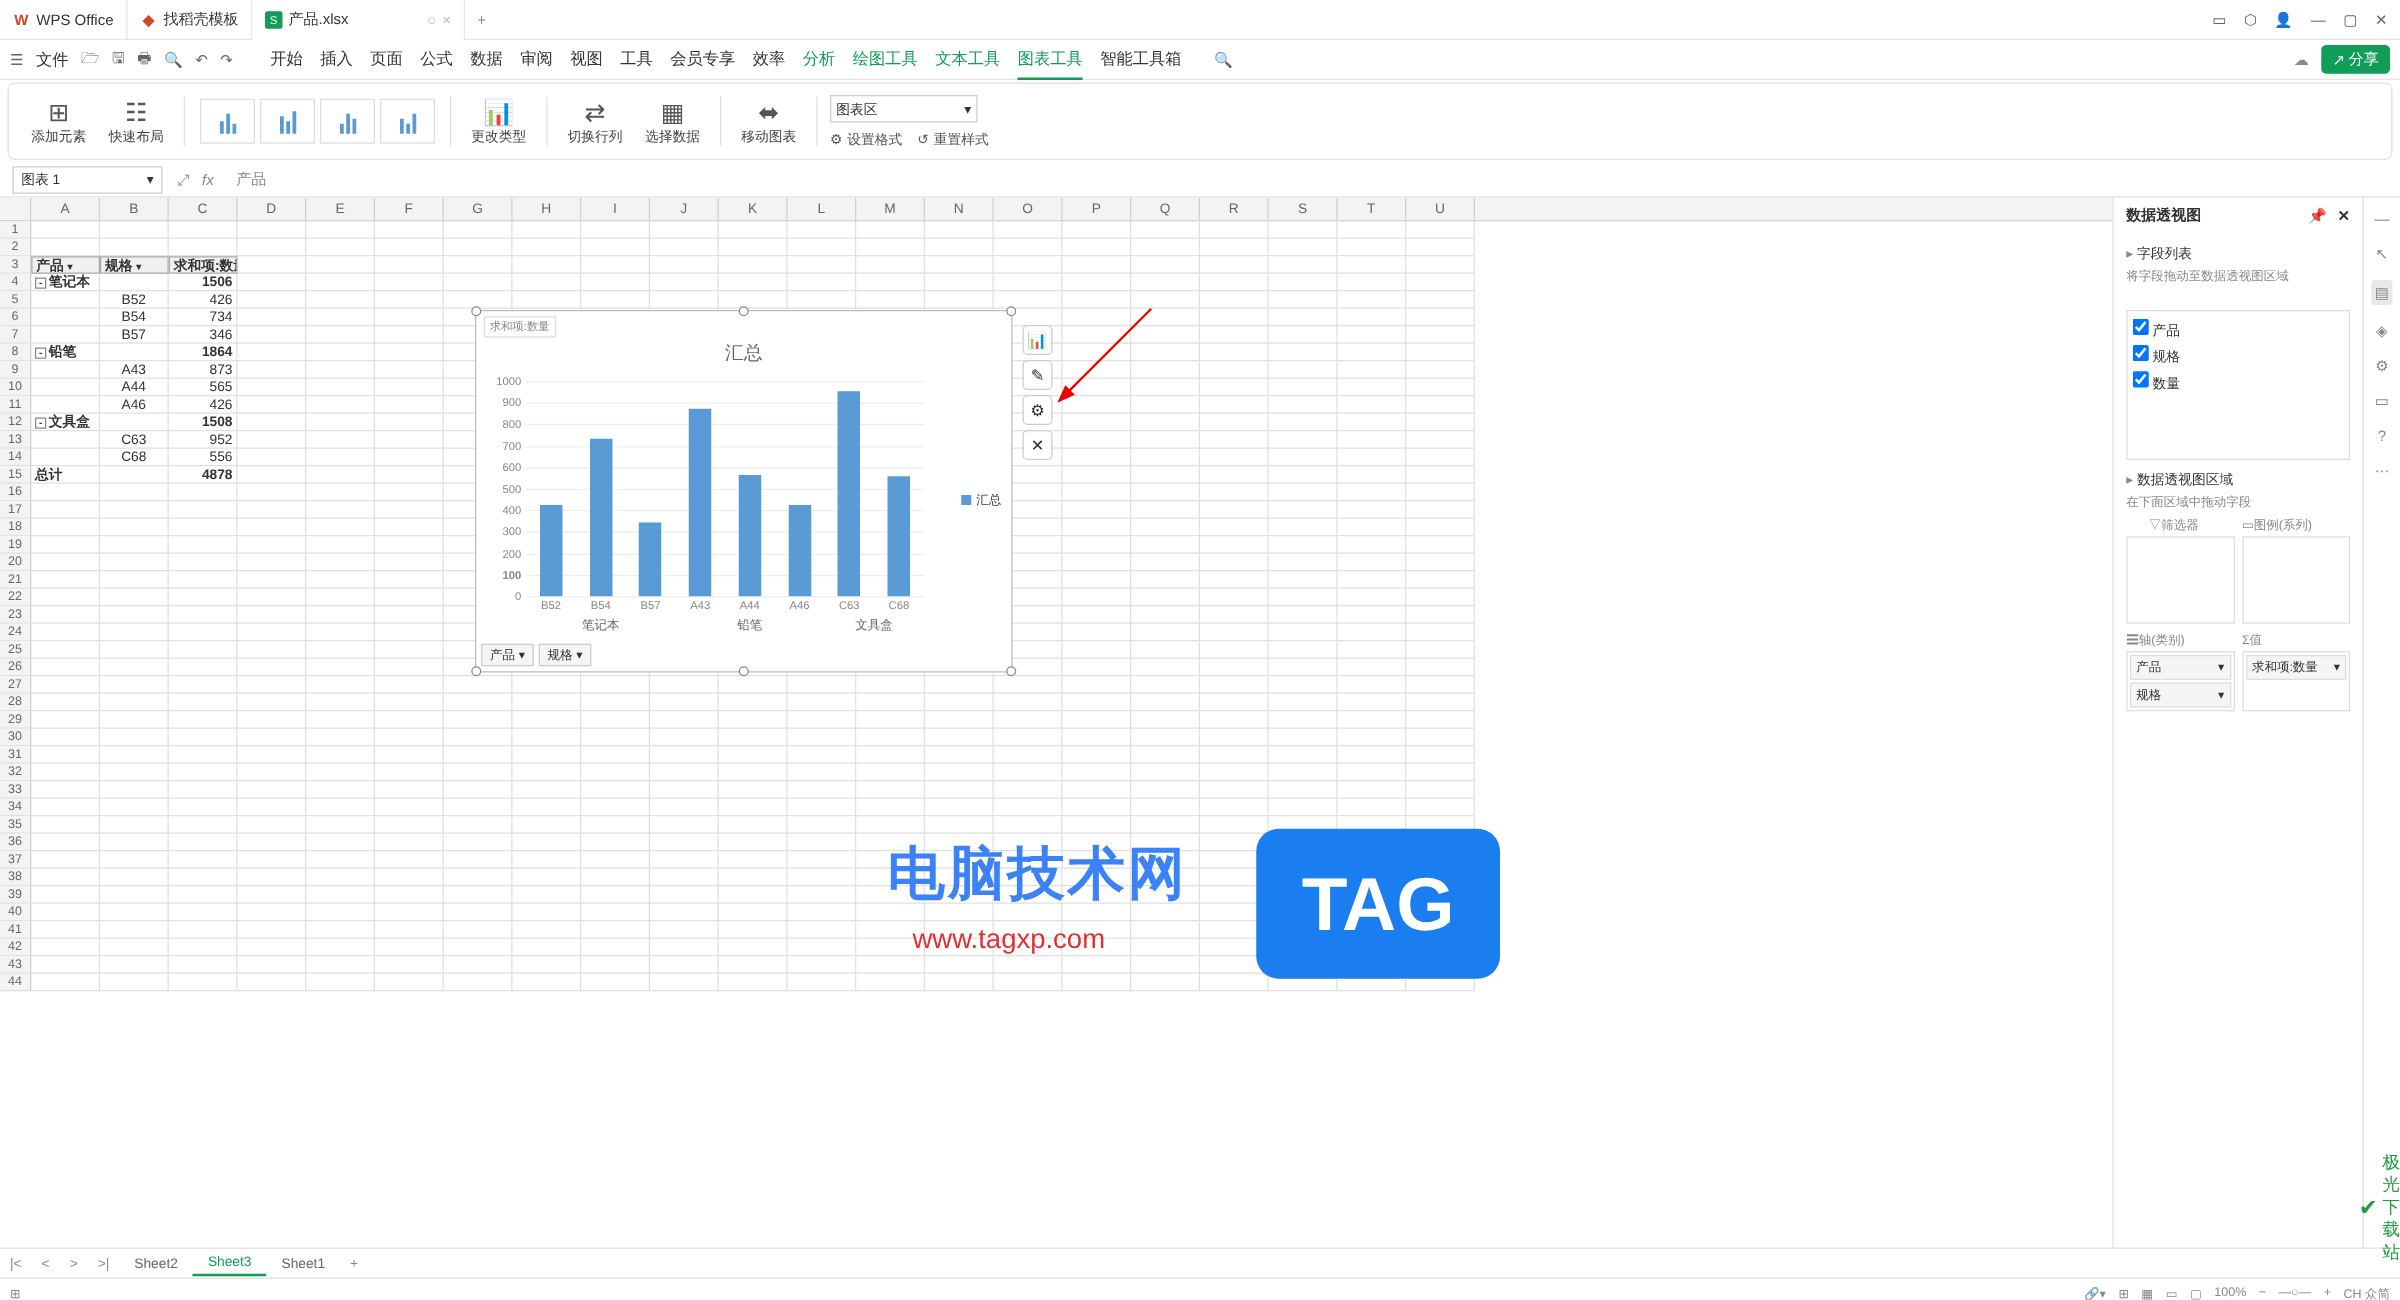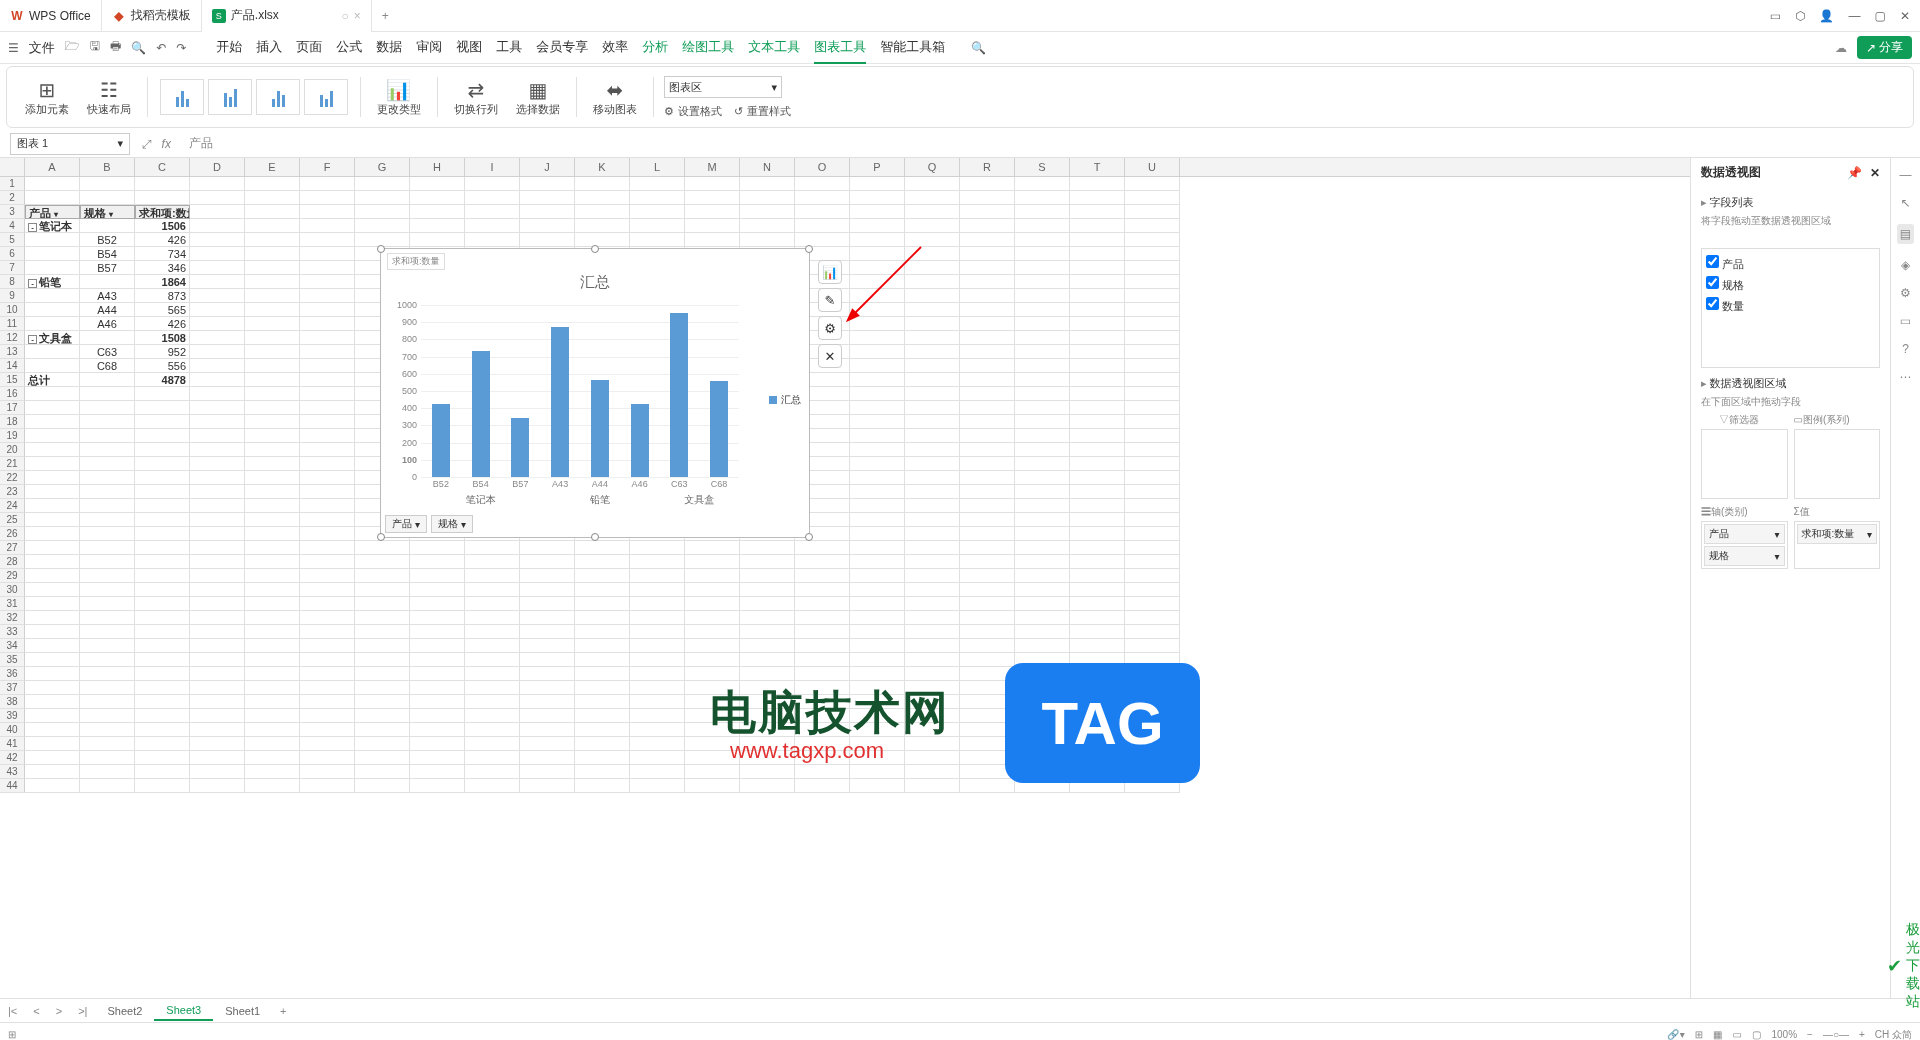--- a/index.html
+++ b/index.html
@@ -105,21 +105,21 @@
 
 .sheet-tabs { height: 24px; display: flex; align-items: center; border-top: 1px solid #e0e0e0; font-size: 11px; }
 .sheet-tabs .nav { padding: 0 8px; color: #888; cursor: pointer; }
 .sheet-tabs .st { padding: 3px 12px; cursor: pointer; color: #666; }
 .sheet-tabs .st.active { color: #0f9d58; border-bottom: 2px solid #0f9d58; }
 
 .statusbar { height: 24px; display: flex; align-items: center; border-top: 1px solid #e0e0e0; font-size: 10px; color: #888; padding: 0 8px; }
 .statusbar .right { margin-left: auto; display: flex; gap: 10px; align-items: center; }
 
 
-.wm1 { position: absolute; left: 710px; top: 524px; font-size: 46px; font-weight: bold; color: #14532d; letter-spacing: 2px; pointer-events: none; }
+.wm1 { position: absolute; left: 710px; top: 510px; font-size: 46px; font-weight: bold; color: #3b82f6; letter-spacing: 2px; pointer-events: none; }
 .wm2 { position: absolute; left: 730px; top: 580px; font-size: 22px; color: #e03030; pointer-events: none; }
 .wm-tag { position: absolute; left: 1005px; top: 505px; width: 195px; height: 120px; background: #1a7ef0; color: #fff; font-size: 60px; font-weight: bold; display: flex; align-items: center; justify-content: center; border-radius: 18px; pointer-events: none; }
 .wm-logo { position: absolute; right: 0; bottom: 0; font-size: 14px; color: #1a9e3c; display: flex; align-items: center; gap: 4px; pointer-events: none; }
 
 svg { display: block; }
 </style>
 </head>
 <body>
 
 <div class="titlebar">

